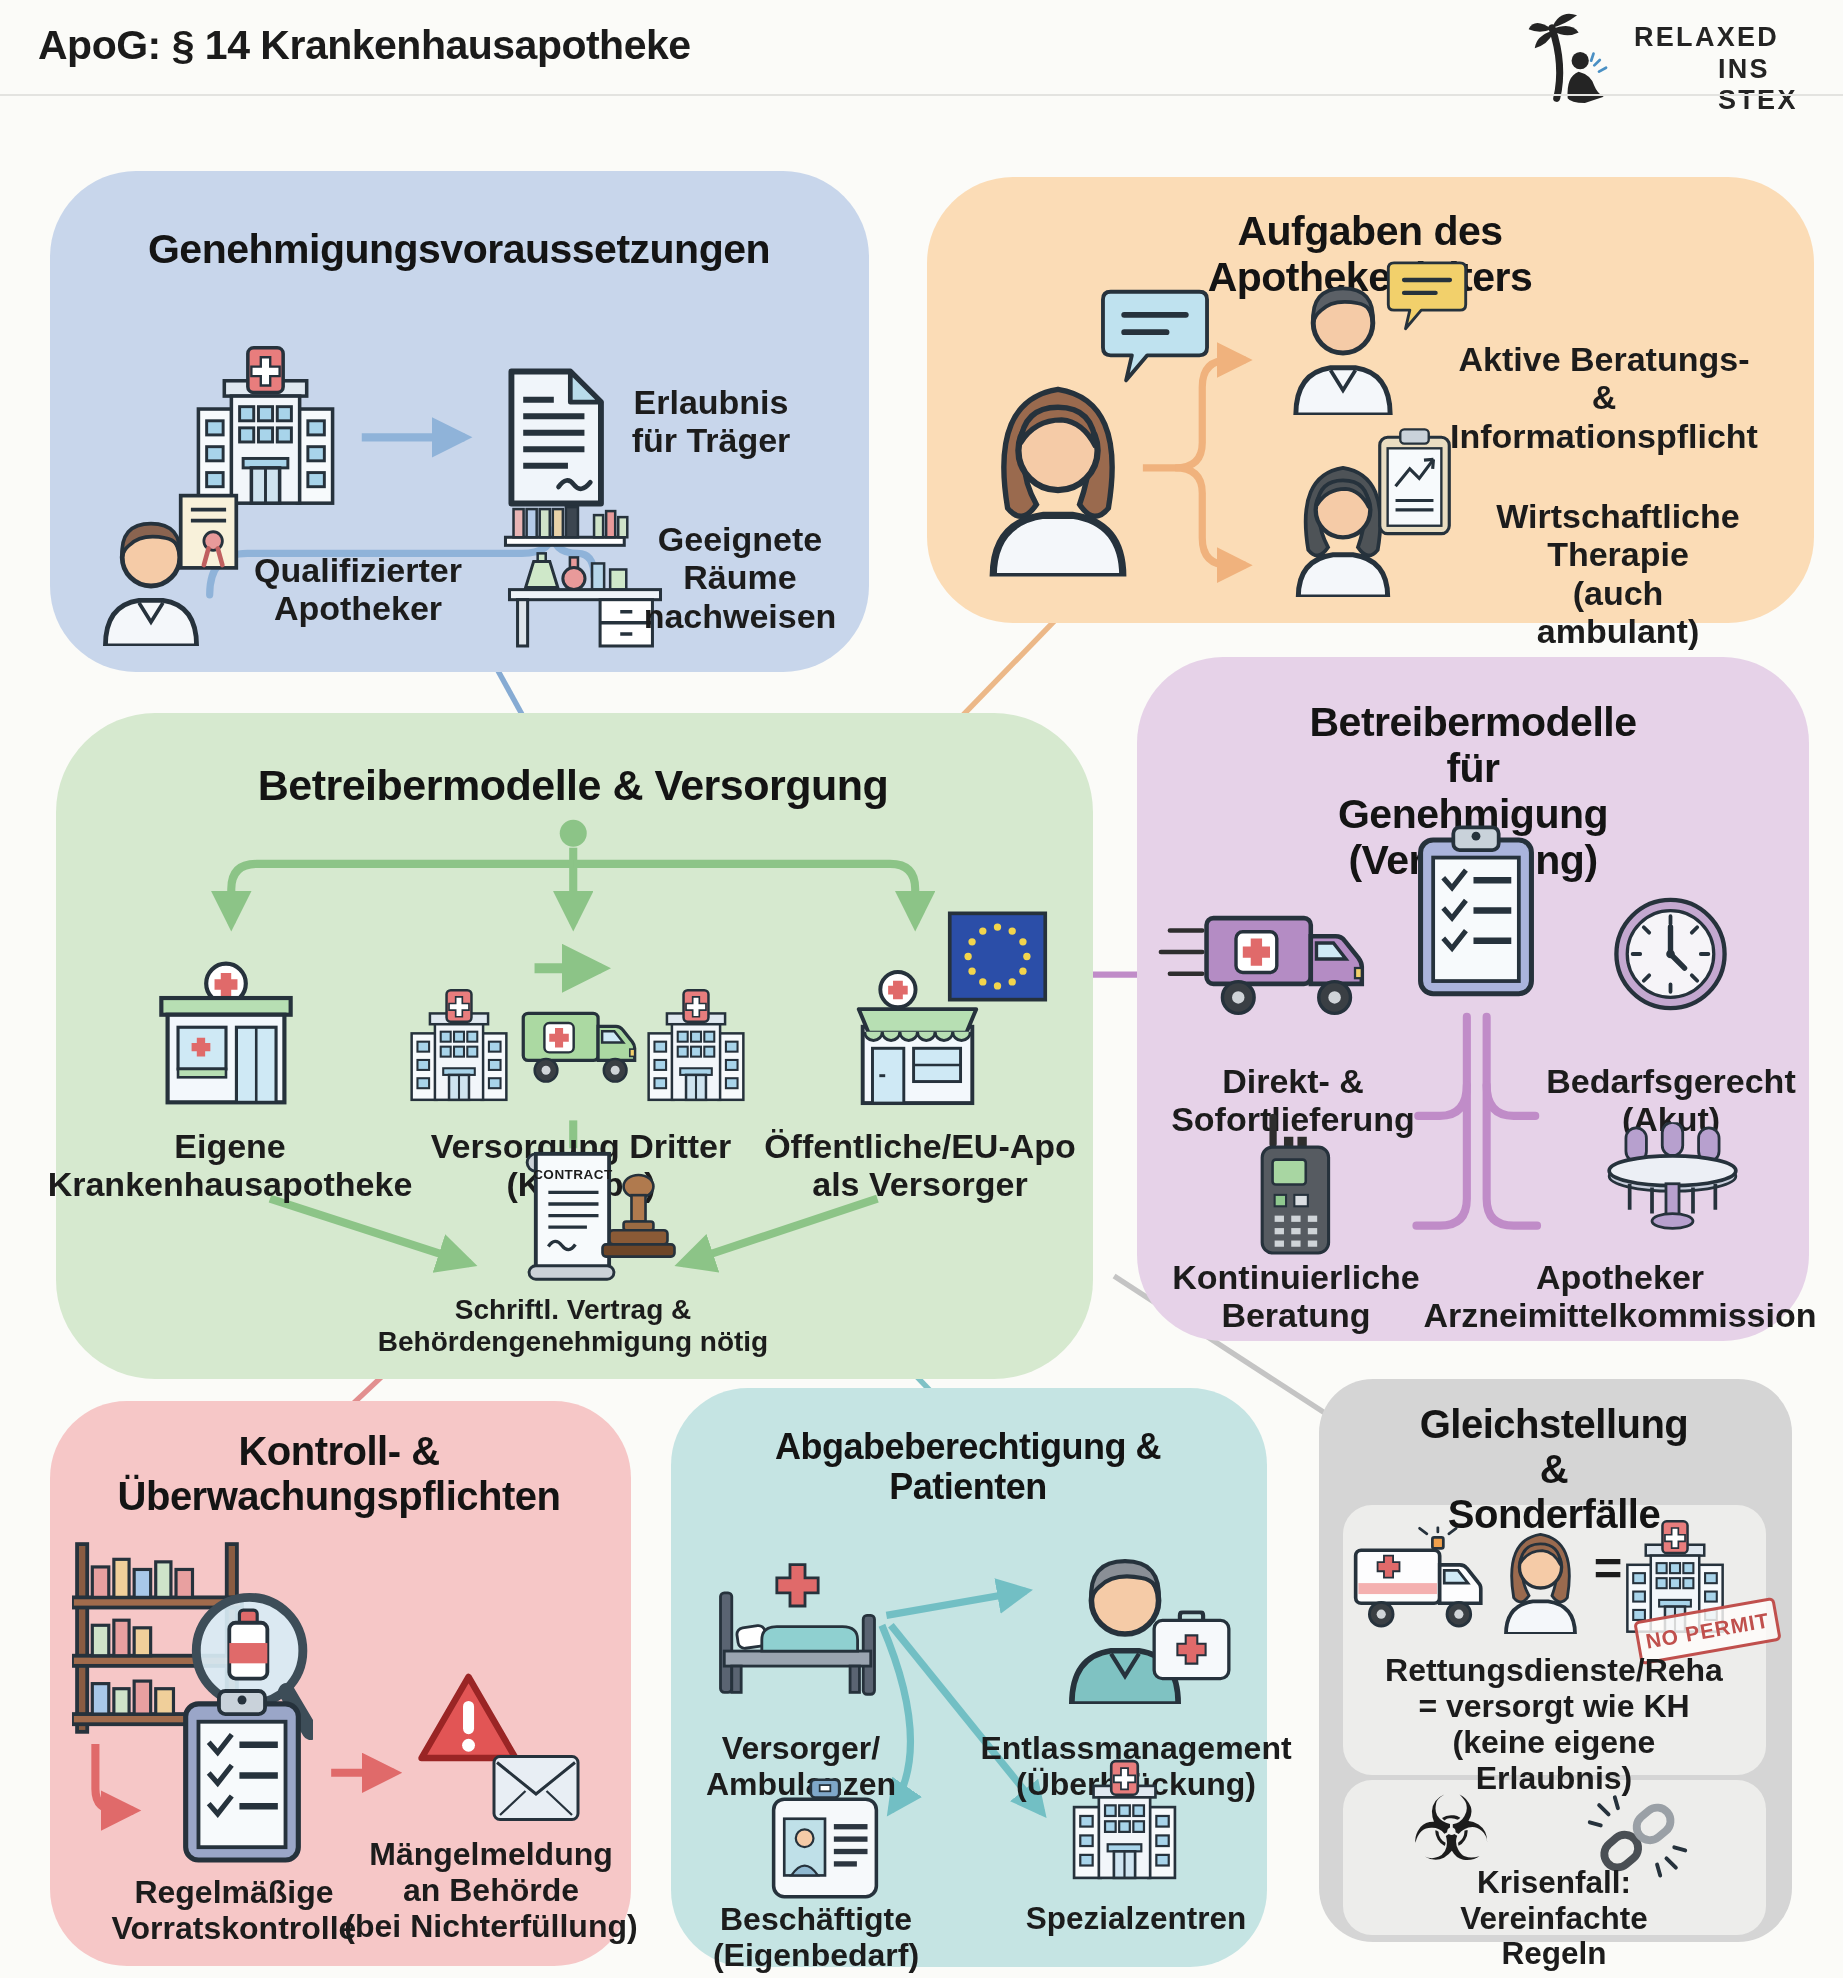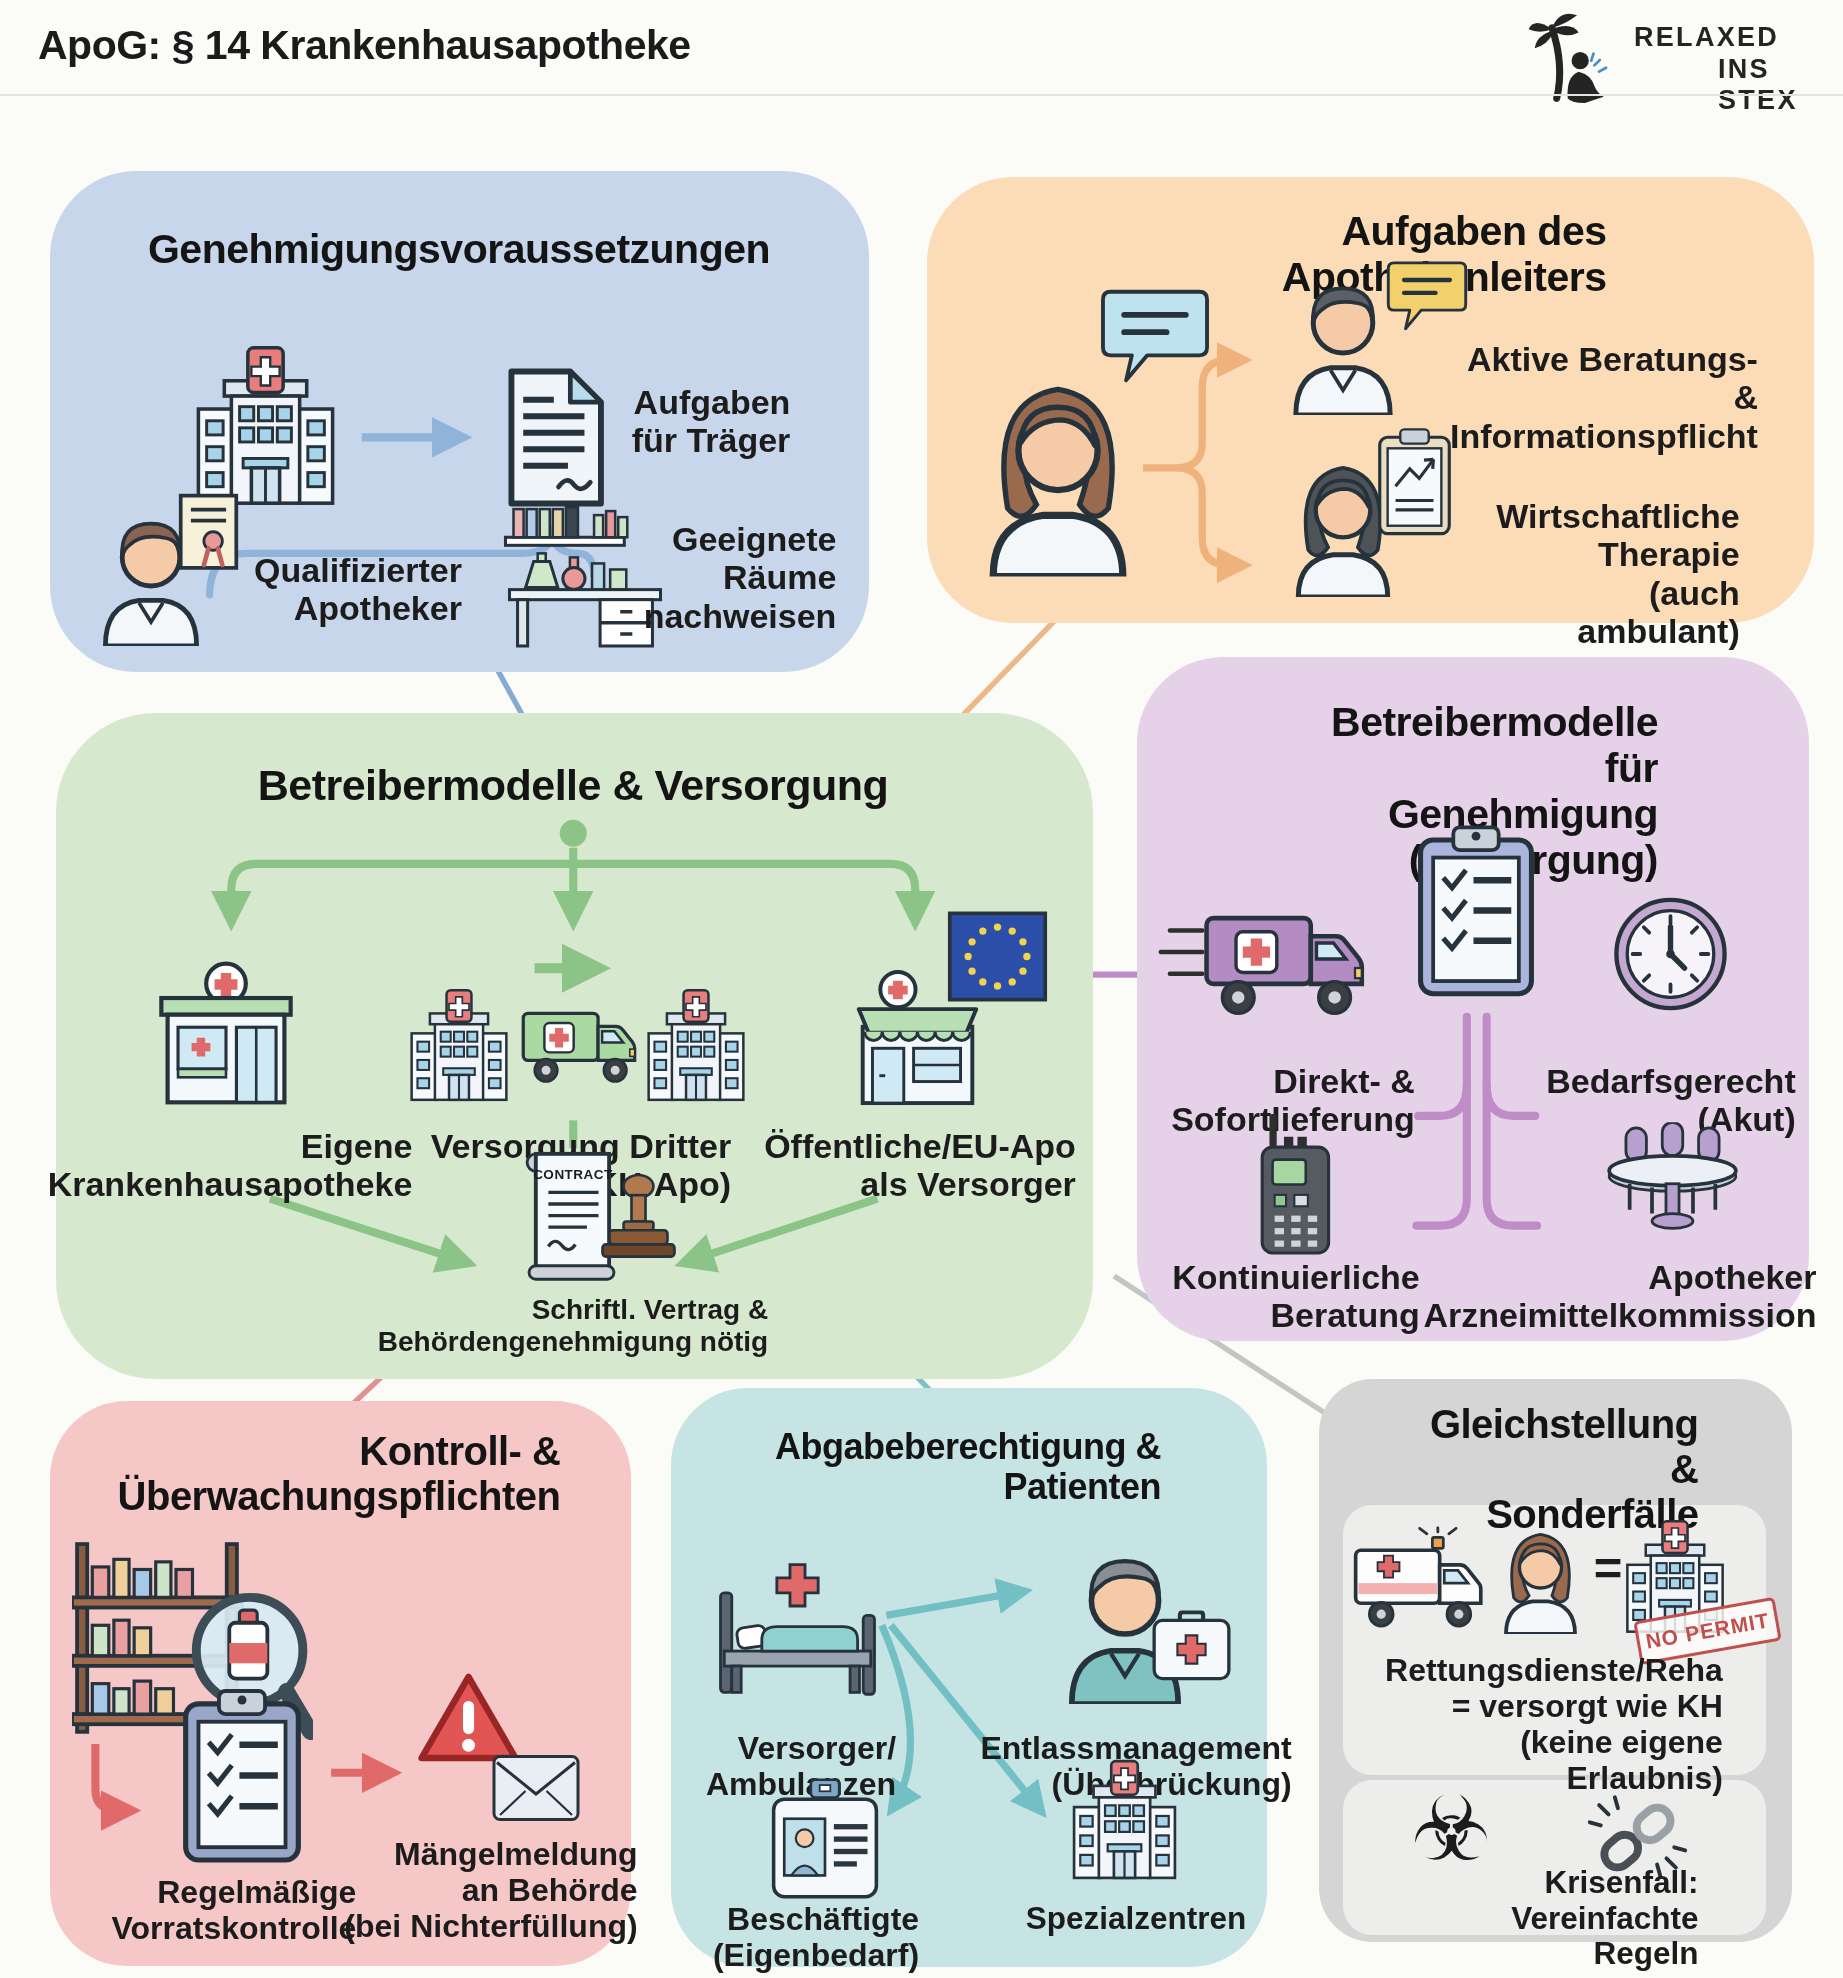--- a/index.html
+++ b/index.html
@@ -1,20 +1,20 @@
 <!DOCTYPE html>
 <html style="font-size:14.4px"><head>
 <meta charset="utf-8">
 <style>
   html,body{margin:0;padding:0}
   body{width:1843px;height:1978px;position:relative;overflow:hidden;
        background:#fbfbf8;color:#1b1b1b;
        font-family:"Liberation Sans","DejaVu Sans",sans-serif}
   .panel{position:absolute}
-  .lbl,.t1{position:absolute;transform:translateX(-50%);text-align:right;
+  .lbl,.t1{position:absolute;transform:translateX(-50%);text-align:center;
        font-weight:700;white-space:pre-line;color:#1c1c1c}
   .lbl{font-size:34px;line-height:1.13}
   .t1{font-size:41px;line-height:1.12;letter-spacing:-0.5px;color:#141414}
   .icon{position:absolute}
   .icon svg{width:100%;height:100%;display:block;overflow:visible}
   .ov{position:absolute;left:0;top:0;pointer-events:none}
   .hdr-title{position:absolute;left:38px;top:21.6px;font-size:41px;font-weight:700;letter-spacing:-0.5px}
   .brand{position:absolute;font-weight:700;font-size:27px;letter-spacing:2.3px;color:#242424}
   .stamp{position:absolute;border:3.6px solid #c0504d;color:#c0504d;background:rgba(255,253,250,.82);
          font-weight:700;display:flex;align-items:center;justify-content:center;border-radius:5.4px}
@@ -424,21 +424,21 @@
 <div class="icon" style="left:189px;top:333px;width:153px;height:185px">
     <svg viewBox="0 0 130 140">
       <use href="#sym-hospital"></use>
     </svg>
   </div>
 <div class="icon" style="left:502px;top:354px;width:106px;height:167px">
     <svg viewBox="0 0 90 120">
       <use href="#sym-doc"></use>
     </svg>
   </div>
-<div class="lbl" style="left:711px;top:383px">Aufgaben
+<div class="lbl" style="left:711px;top:383px">Erlaubnis
 für Träger</div>
 <div class="icon" style="left:88px;top:502px;width:126px;height:144px;--coat:#f4f7fa;--hair:#8a6450">
     <svg viewBox="0 0 100 120">
       <use href="#sym-person-m"></use>
     </svg>
   </div>
 <div class="icon" style="left:176px;top:491px;width:65px;height:88px">
     <svg viewBox="0 0 70 95">
       <use href="#sym-cert"></use>
     </svg>

